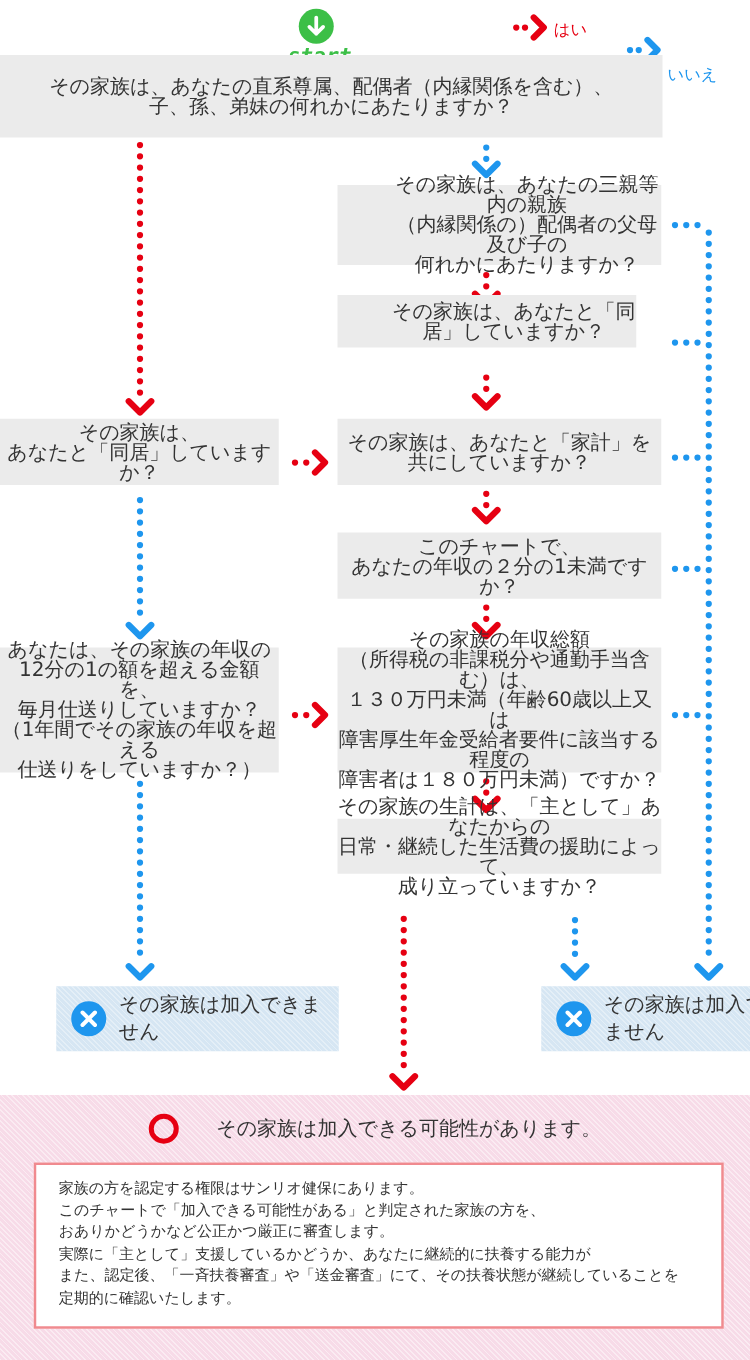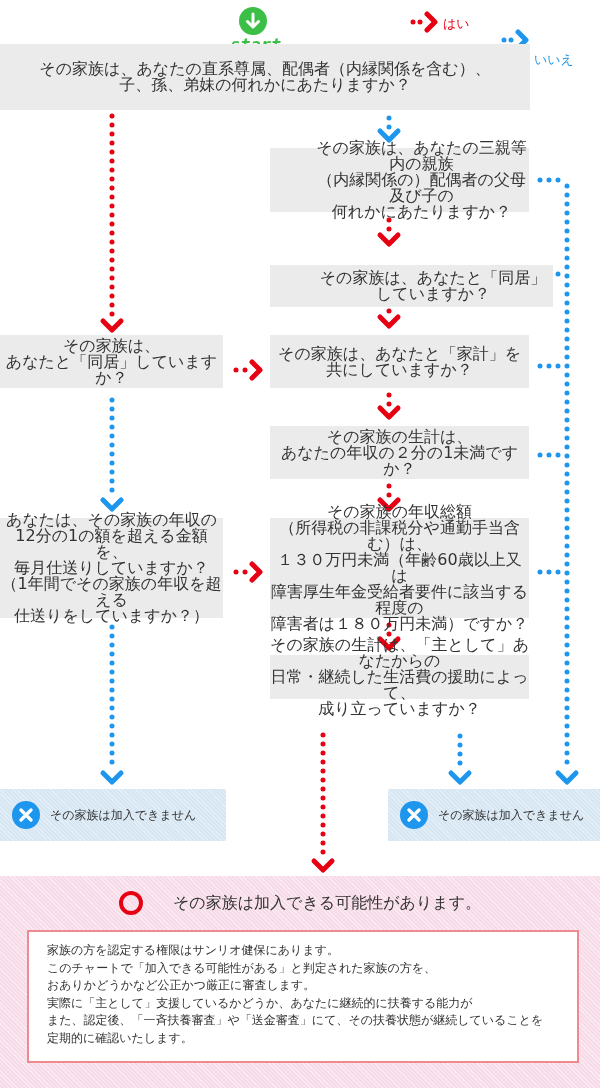--- a/index.html
+++ b/index.html
@@ -4,23 +4,23 @@
 <style>
   html, body { margin:0; padding:0; background:#fff; }
   body { width:600px; height:1088px; position:relative; overflow:hidden;
          font-family:"DejaVu Sans","Liberation Sans",sans-serif; color:#333; }
   .abs { position:absolute; }
   .q { position:absolute; background:#ebebeb; display:flex; align-items:center; justify-content:center;
        text-align:center; font-size:16px; line-height:16px; white-space:pre-line; color:#333; box-sizing:border-box; }
   .legend { font-size:13px; }
   .start-label { font-family:"DejaVu Sans Mono","Liberation Mono",monospace; font-style:italic; font-weight:bold;
                  color:#3cbf47; font-size:17px; }
-  .fail { position:absolute; display:flex; align-items:center; font-size:12px; color:#333; box-sizing:border-box;
+  .fail { position:absolute; display:flex; align-items:center; font-size:16px; color:#333; box-sizing:border-box;
           background-color:#d6e6f3;
-          background-image:repeating-linear-gradient(45deg, rgba(255,255,255,.35) 0 1px, transparent 1px 3px); }
+          background-image:repeating-linear-gradient(45deg, rgba(255,255,255,.35) 0 1px, transparent 1px 3px);margin-left:45px; }
   .fail .xicon { width:28px; height:28px; border-radius:50%; background:#1e96ee; margin:0 10px 0 12px;
                  display:flex; align-items:center; justify-content:center; flex:none; }
   .pass-area { position:absolute; left:0; top:876px; width:600px; height:212px;
                background-color:#f7dbe8;
                background-image:repeating-linear-gradient(45deg, rgba(255,255,255,.45) 0 1px, transparent 1px 3px); }
   .pass-title { position:absolute; left:0; top:0; width:600px; height:54px; display:flex; align-items:center; justify-content:center;
                 font-size:16px; color:#333; }
   .ring { width:24px; height:24px; border:4px solid #e60012; border-radius:50%; box-sizing:border-box; margin-right:30px; }
   .note { position:absolute; left:27px; top:54px; width:552px; height:133px; background:#fff; border:2px solid #f08a8f;
           box-sizing:border-box; padding:10px 18px; font-size:12px; line-height:17.5px; }
@@ -141,26 +141,26 @@
     <line x1="323" y1="735" x2="323" y2="858" stroke="#e60012" stroke-width="5" stroke-linecap="round" stroke-dasharray="0 9"></line>
     <use href="#dn-red" x="323" y="866"></use>
   </g>
 </svg>
 
 <div class="q" style="left:0;top:44px;width:530px;height:66px;">その家族は、あなたの直系尊属、配偶者（内縁関係を含む）、
 子、孫、弟妹の何れかにあたりますか？</div>
 <div class="q" style="left:270px;top:148px;width:259px;height:64px;padding-left:44px;">その家族は、あなたの三親等内の親族
 （内縁関係の）配偶者の父母及び子の
 何れかにあたりますか？</div>
-<div class="q" style="left:270px;top:265px;width:283px;height:42px;padding-left:43px;">その家族は、あなたと「同居」していますか？</div>
+<div class="q" style="left:270px;top:236px;width:239px;height:42px;padding-left:43px;">その家族は、あなたと「同居」していますか？</div>
 <div class="q" style="left:0;top:335px;width:223px;height:53px;">その家族は、
 あなたと「同居」していますか？</div>
 <div class="q" style="left:270px;top:335px;width:259px;height:53px;">その家族は、あなたと「家計」を
 共にしていますか？</div>
-<div class="q" style="left:270px;top:426px;width:259px;height:53px;">その家族の生計は、
+<div class="q" style="left:270px;top:426px;width:259px;height:53px;">このチャートで、
 あなたの年収の２分の1未満ですか？</div>
 <div class="q" style="left:0;top:518px;width:223px;height:100px;">あなたは、その家族の年収の
 12分の1の額を超える金額を、
 毎月仕送りしていますか？
 （1年間でその家族の年収を超える
 仕送りをしていますか？）</div>
 <div class="q" style="left:270px;top:518px;width:259px;height:100px;">その家族の年収総額
 （所得税の非課税分や通勤手当含む）は、
 １３０万円未満（年齢60歳以上又は
 障害厚生年金受給者要件に該当する程度の

